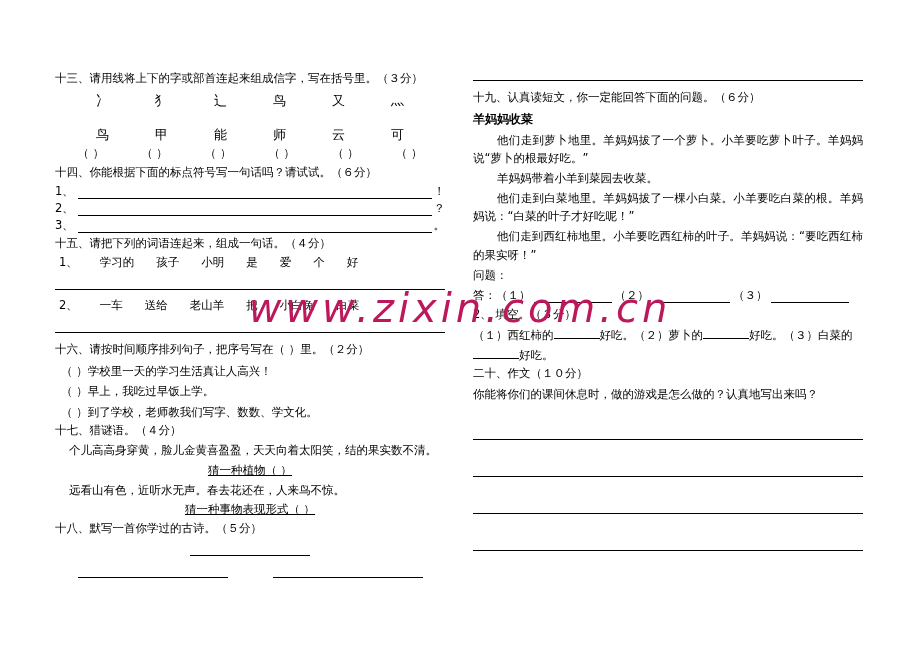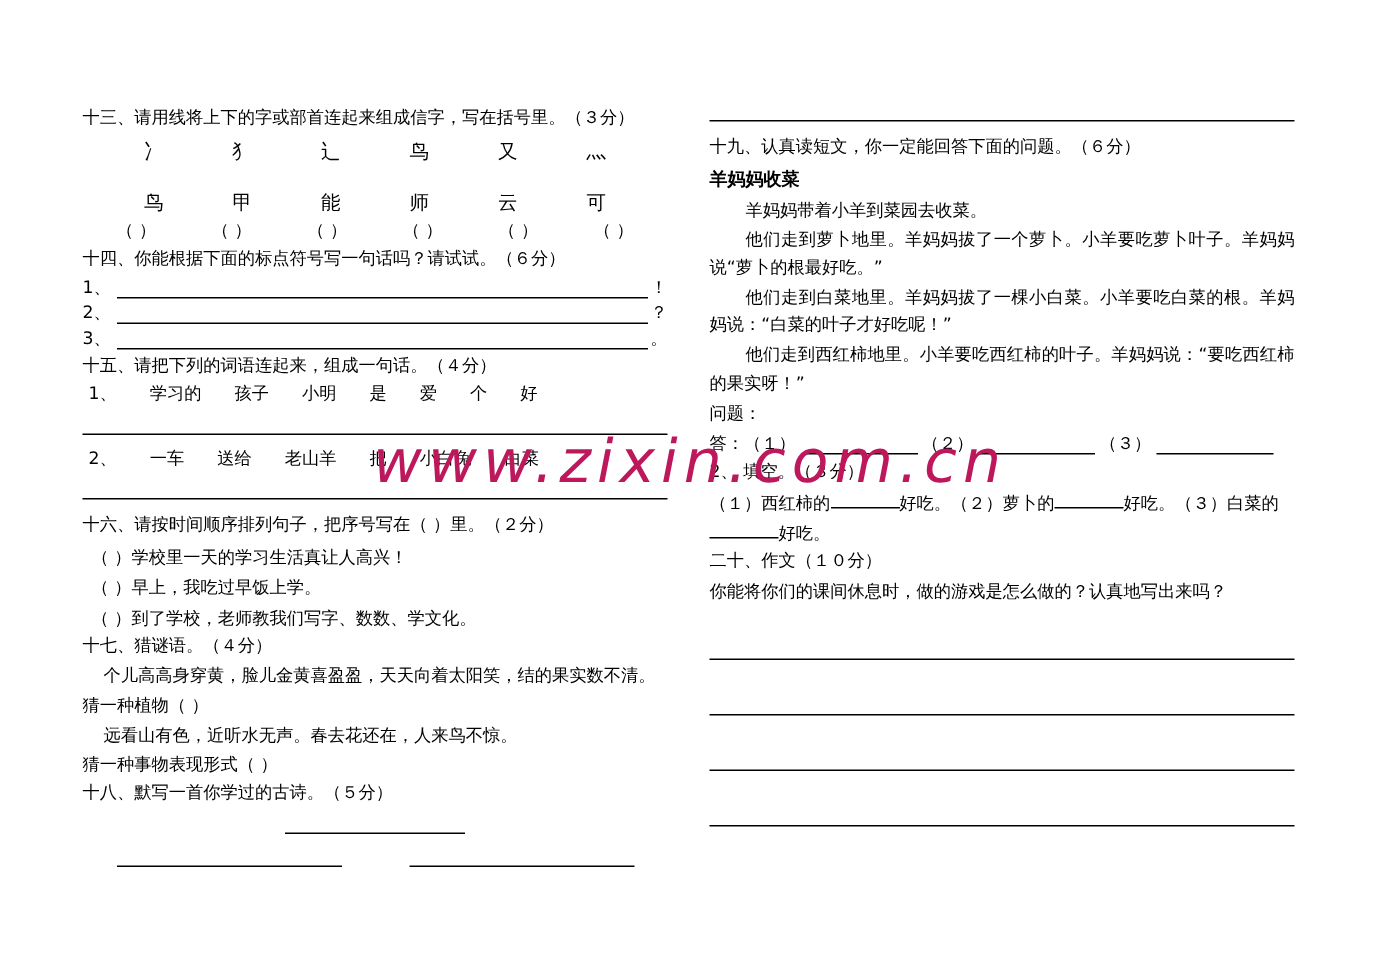--- a/index.html
+++ b/index.html
@@ -100,22 +100,24 @@
     line-height: 1.75;
     margin-left: 6px;
   }
   .riddle-line {
     font-size: 11.5px;
     line-height: 1.7;
     margin-left: 14px;
   }
   .riddle-ans {
     font-size: 11.5px;
+    text-align: center;
     margin: 0 0 0 0;
     line-height: 1.7;
+    text-decoration: underline;
   }
   .center-rule {
     width: 120px;
     border-bottom: 1px solid #000;
     margin: 8px auto 4px auto;
     height: 10px;
   }
   .dual-rule {
     display: flex;
     justify-content: space-around;
@@ -301,22 +303,22 @@
     </div>
 
     <div class="col col-right">
 
       <div class="top-rule"></div>
 
       <div class="qhead">十九、认真读短文，你一定能回答下面的问题。（６分）</div>
 
       <div class="passage-title">羊妈妈收菜</div>
 
+      <div class="para">他们走到萝卜地里。羊妈妈拔了一个萝卜。小羊要吃萝卜叶子。羊妈妈说“萝卜的根最好吃。”</div>
       <div class="para">羊妈妈带着小羊到菜园去收菜。</div>
-      <div class="para">他们走到萝卜地里。羊妈妈拔了一个萝卜。小羊要吃萝卜叶子。羊妈妈说“萝卜的根最好吃。”</div>
       <div class="para">他们走到白菜地里。羊妈妈拔了一棵小白菜。小羊要吃白菜的根。羊妈妈说：“白菜的叶子才好吃呢！”</div>
       <div class="para">他们走到西红柿地里。小羊要吃西红柿的叶子。羊妈妈说：“要吃西红柿的果实呀！”</div>
 
       <div class="qline">问题：</div>
 
       <div class="ans-row">
         <span>答：（１）</span>
         <span class="u"></span>
         <span>（２）</span>
         <span class="u"></span>

